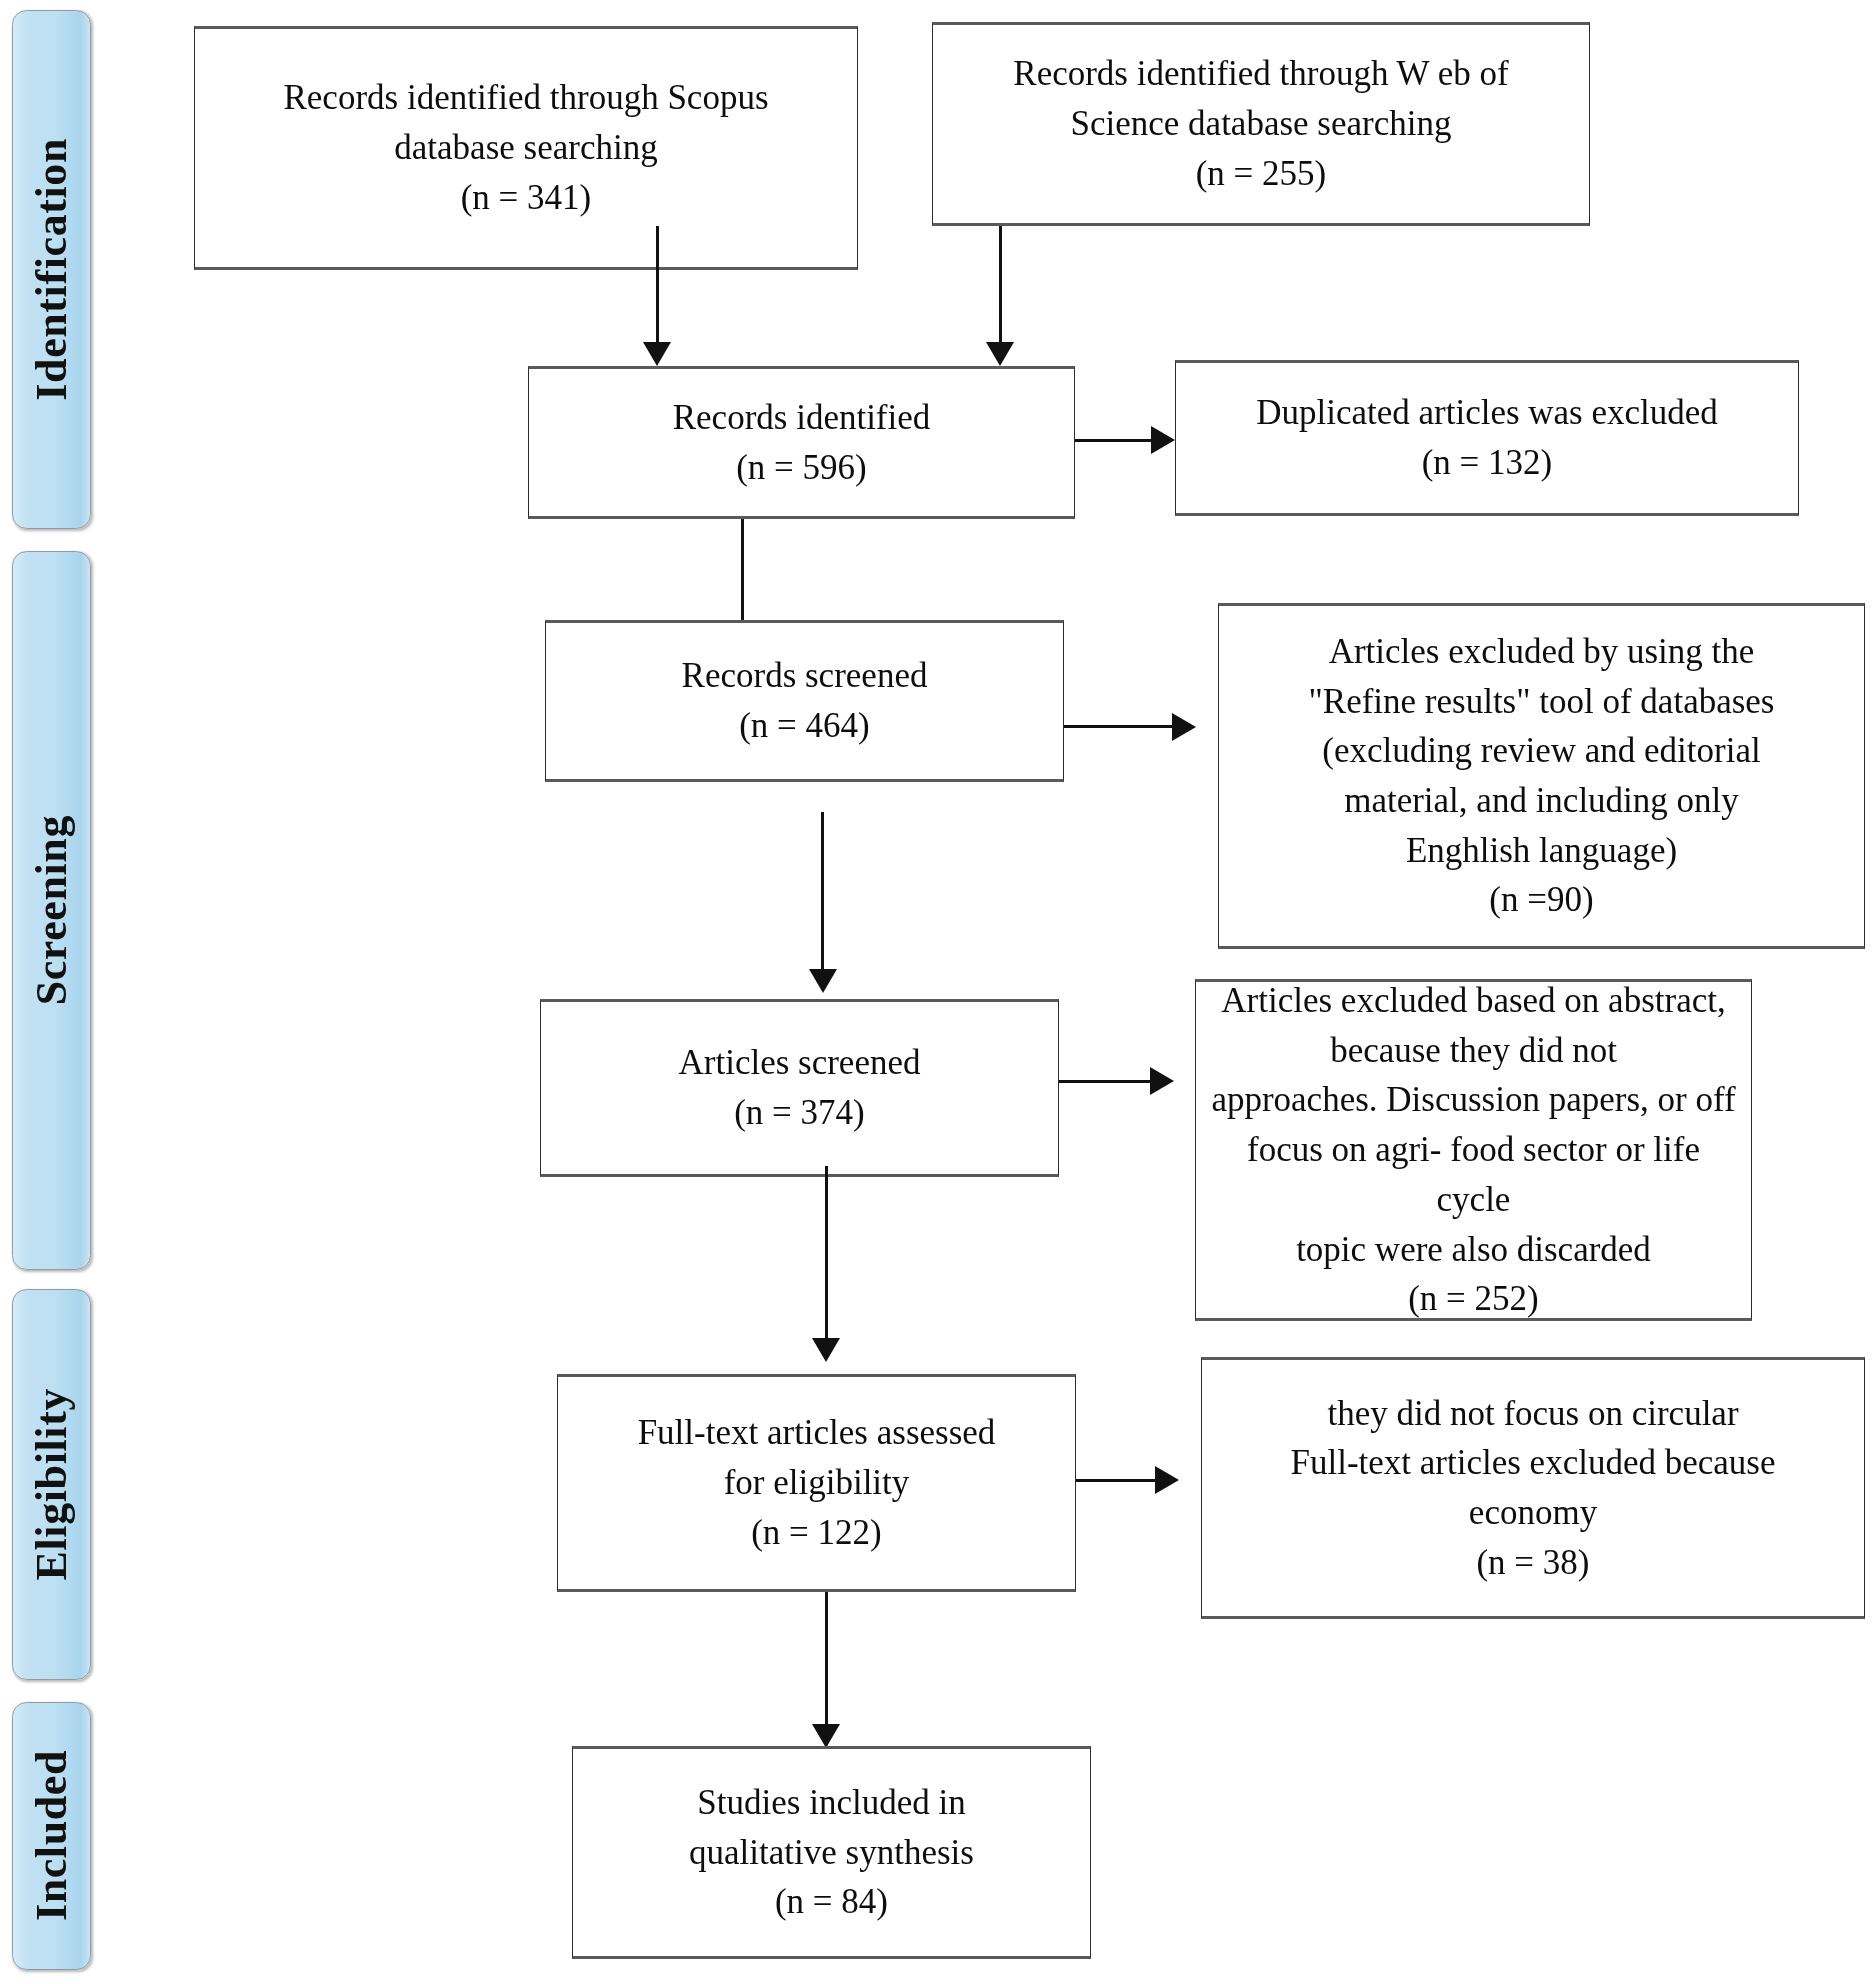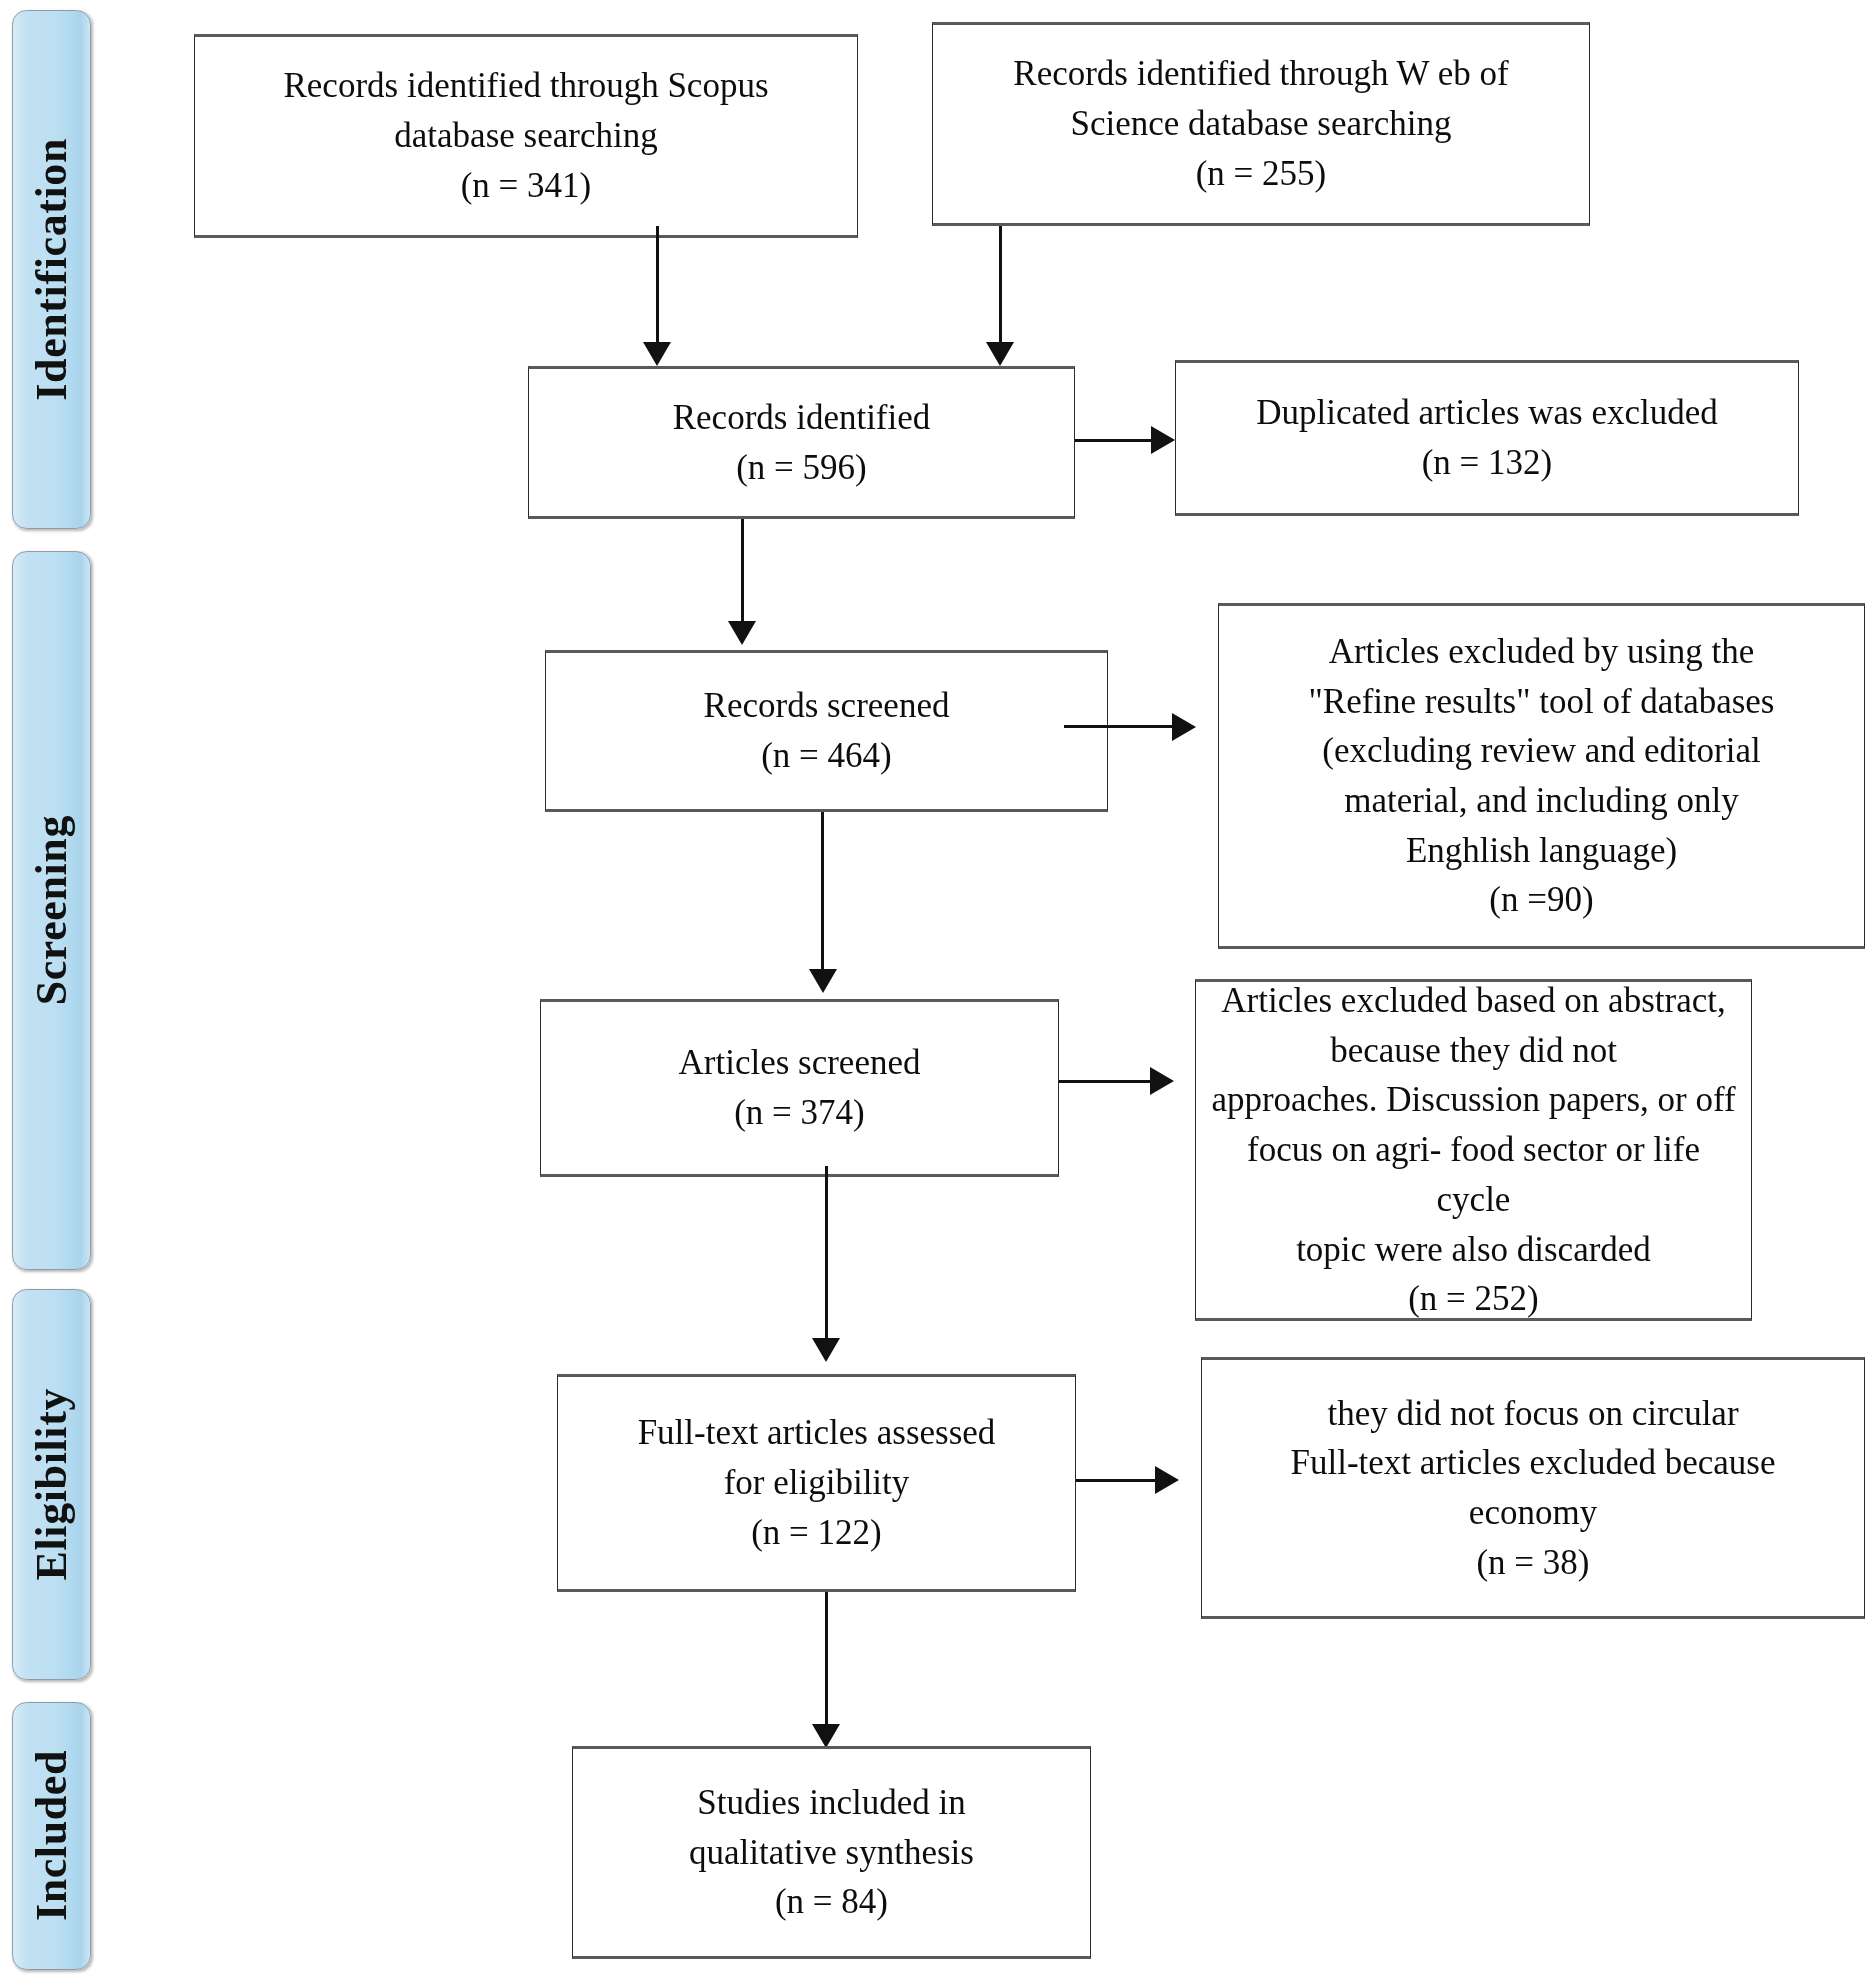--- a/index.html
+++ b/index.html
@@ -113,21 +113,21 @@
   </div>
 
   <div class="stage-tab" style="left:12.3px; top:1289px; width:79px; height:391px;">
     <span class="stage-tab-label">Eligibility</span>
   </div>
 
   <div class="stage-tab" style="left:12.3px; top:1702px; width:79px; height:268px;">
     <span class="stage-tab-label">Included</span>
   </div>
 
-  <div class="flow-box" style="left:194px; top:34px; width:664px; height:204px;">
+  <div class="flow-box" style="left:194px; top:26px; width:664px; height:244px;">
     <span class="line">Records identified through Scopus</span>
     <span class="line">database searching</span>
     <span class="line">(n = 341)</span>
   </div>
 
   <div class="flow-box" style="left:932px; top:22px; width:658px; height:204px;">
     <span class="line">Records identified through W eb of</span>
     <span class="line">Science database searching</span>
     <span class="line">(n = 255)</span>
   </div>
@@ -151,21 +151,21 @@
     <span class="line">Duplicated articles was excluded</span>
     <span class="line">(n = 132)</span>
   </div>
 
   <div class="h-line" style="left:1075px; top:439px; width:81px; height:3.3px;"></div>
   <div class="arrow-right" style="left:1151px; top:426px;"></div>
 
   <div class="v-line" style="left:741px; top:519px; width:3.3px; height:106px;"></div>
   <div class="arrow-down" style="left:728px; top:621px;"></div>
 
-  <div class="flow-box" style="left:545px; top:650px; width:563px; height:162px;">
+  <div class="flow-box" style="left:545px; top:620px; width:519px; height:162px;">
     <span class="line">Records screened</span>
     <span class="line">(n =  464)</span>
   </div>
 
   <div class="flow-box wrap" style="left:1218px; top:603px; width:647px; height:346px;">
     <span class="line">Articles excluded by using the</span>
     <span class="line">"Refine results" tool of databases</span>
     <span class="line">(excluding review and editorial</span>
     <span class="line">material, and including only</span>
     <span class="line">Enghlish language)</span>

